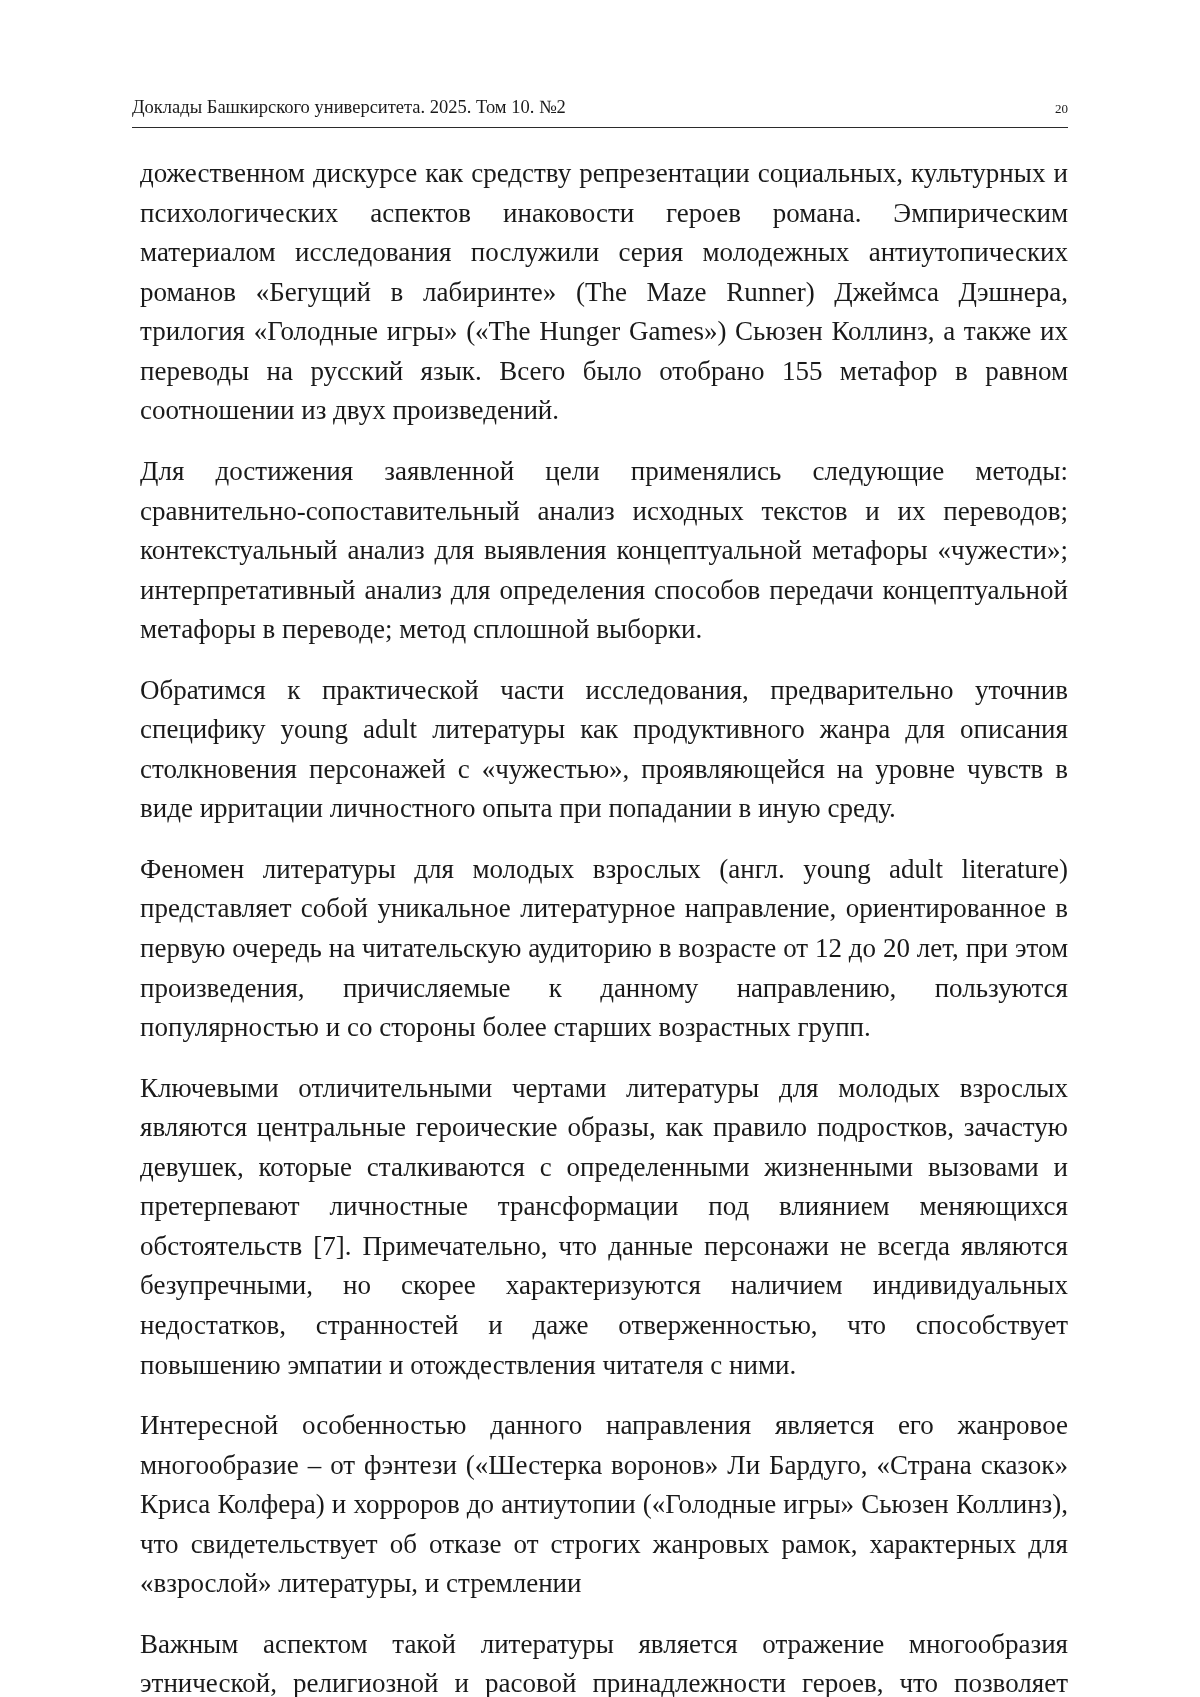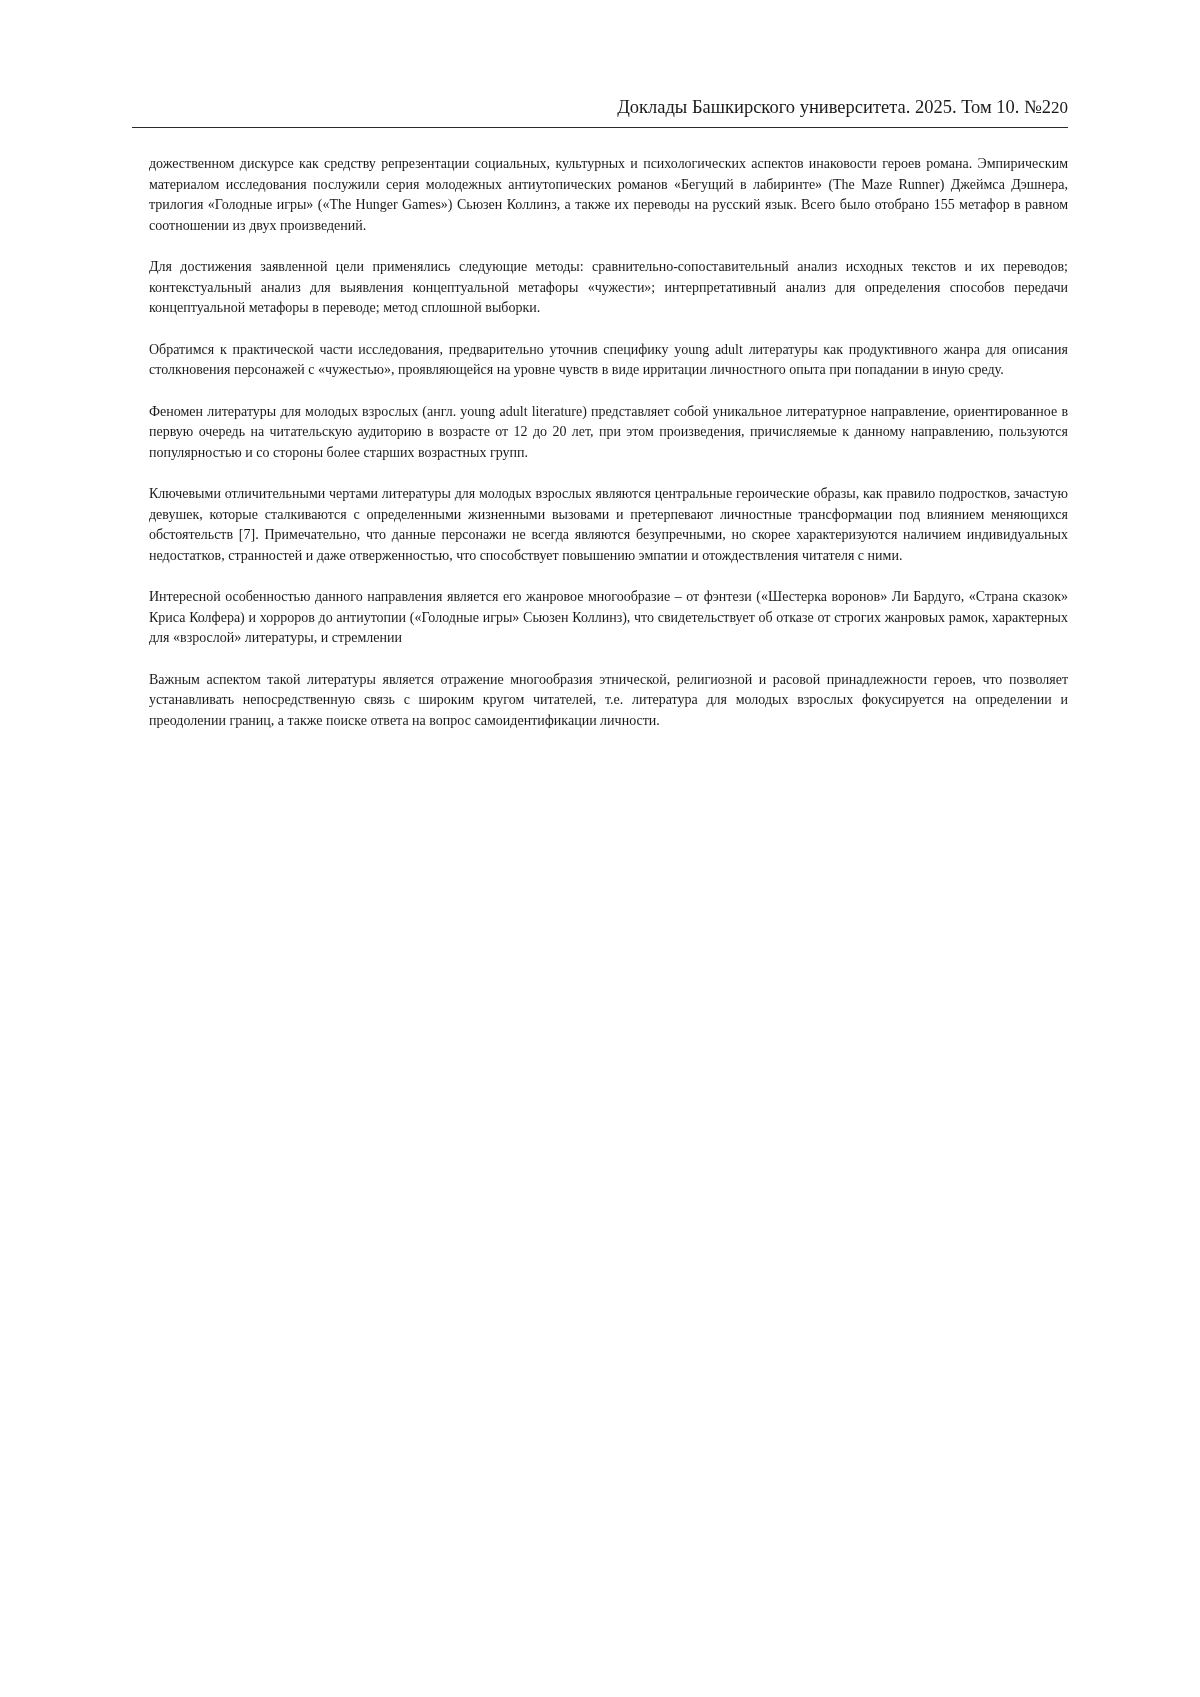--- a/index.html
+++ b/index.html
@@ -16,38 +16,38 @@
   .page {
     position: relative;
     width: 1200px;
     height: 1697px;
     box-sizing: border-box;
     padding: 96px 132px 60px 132px;
   }
   .running-head {
     display: flex;
     align-items: baseline;
-    justify-content: flex-end;
+    justify-content: space-between;
     font-size: 18.5px;
     line-height: 1.2;
     padding-bottom: 9px;
     border-bottom: 1.2px solid #2b2b2b;
     margin-bottom: 26px;
   }
   .running-head .journal {
     white-space: nowrap;
   }
   .running-head .page-number {
     white-space: nowrap;
-    font-size: 17px;
+    font-size: 13px;
     font-family: Liberation Serif, serif;
   }
   .body-text p {
-    margin: 0 0 21px 17px;
-    font-size: 14px;
+    margin: 0 0 21px 8px;
+    font-size: 27px;
     line-height: 1.465;
     text-align: justify;
     text-justify: inter-word;
     hyphens: manual;
   }
   .body-text p:last-child {
     margin-bottom: 0;
   }
 </style>
 </head>

